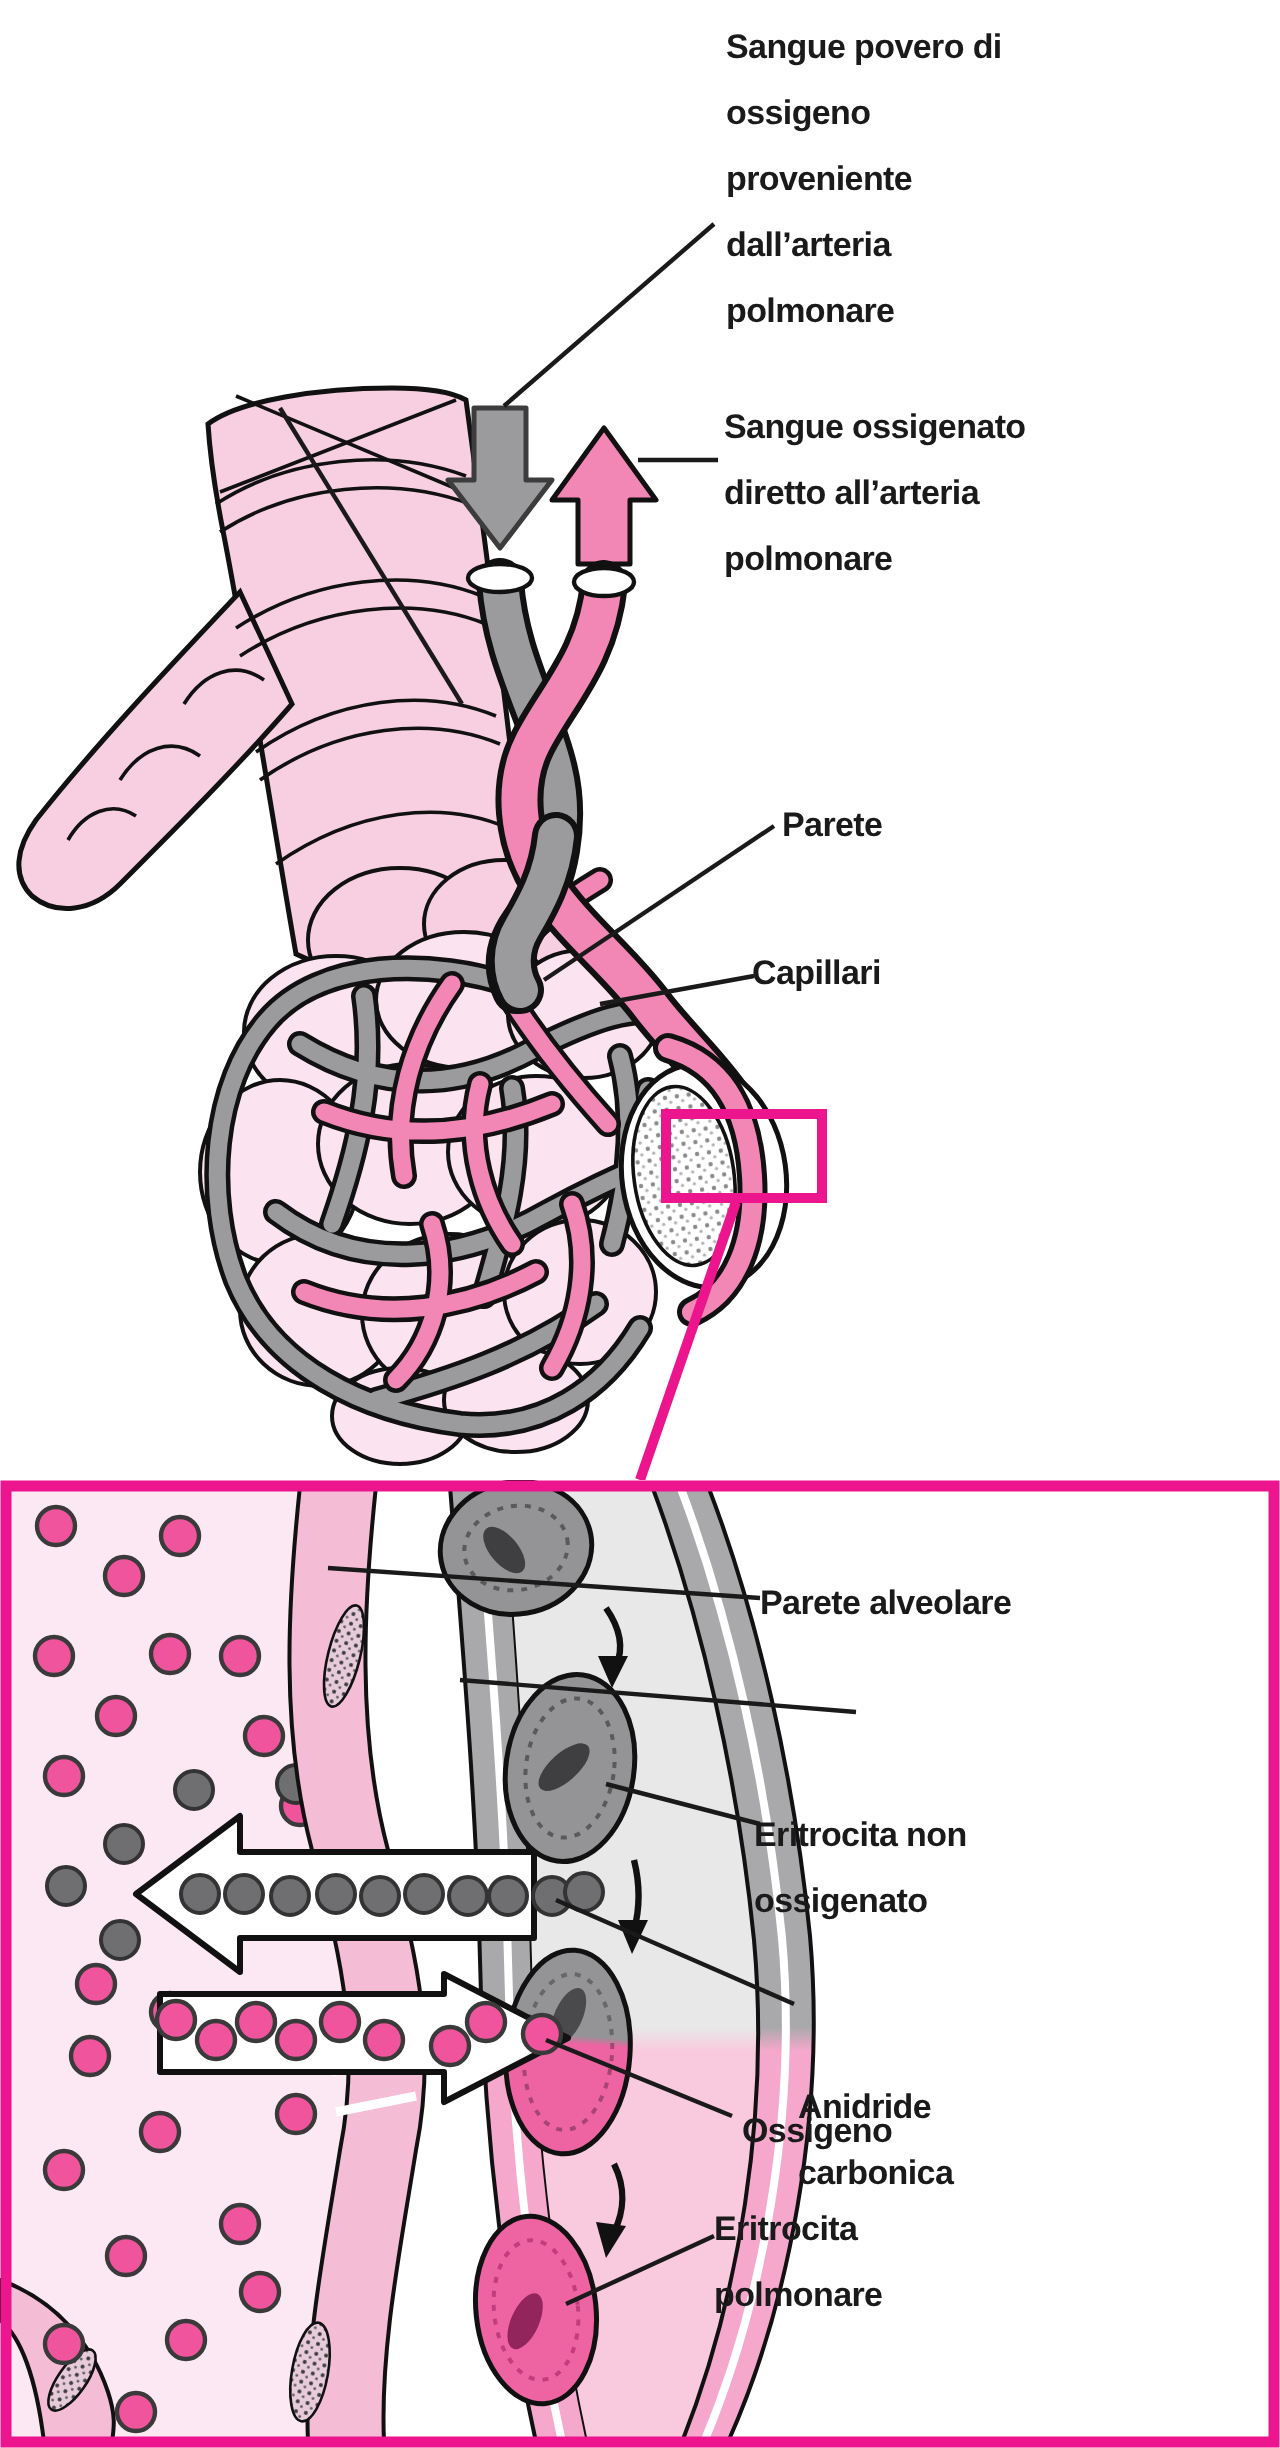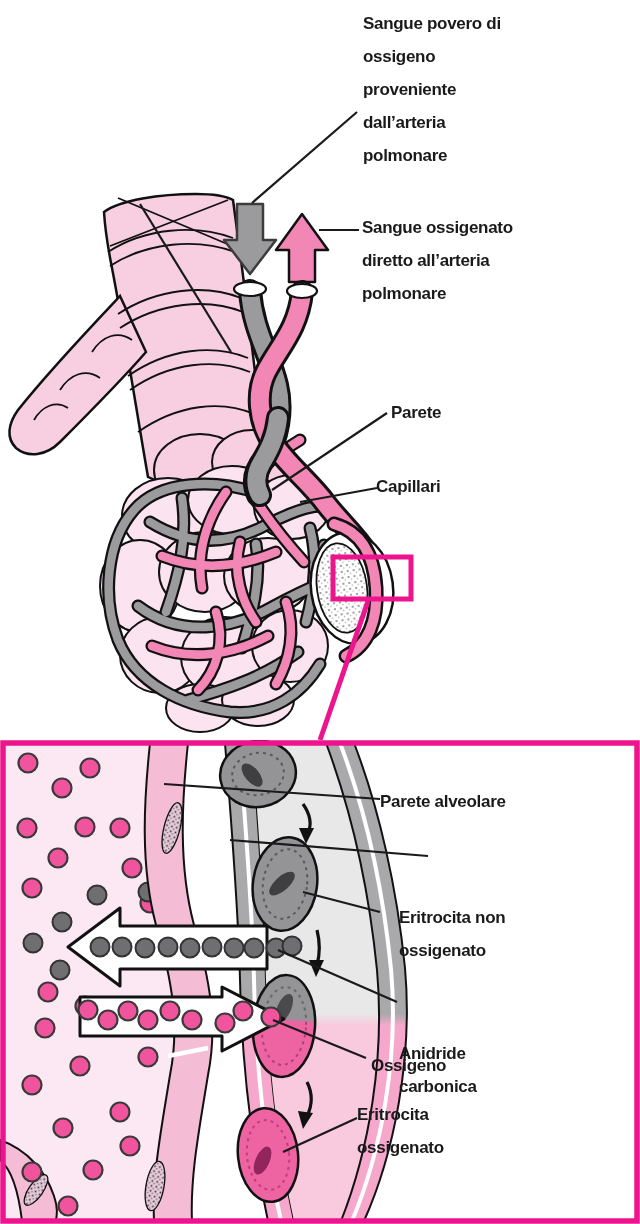--- a/index.html
+++ b/index.html
@@ -315,26 +315,26 @@
     </g>
 
     <rect x="3" y="3" width="634" height="478" fill="none" class="st-magenta" stroke-width="5.5"></rect>
   </svg>
 
   <div class="lbl" style="left:363px;top:7px">Sangue povero di
 ossigeno
 proveniente
 dall’arteria
 polmonare</div>
-  <div class="lbl" style="left:362px;top:211px">Sangue ossigenato
+  <div class="lbl" style="left:362px;top:197px">Sangue ossigenato
 diretto all’arteria
 polmonare</div>
   <div class="lbl" style="left:391px;top:396px">Parete</div>
   <div class="lbl" style="left:380px;top:785px">Parete alveolare</div>
   <div class="lbl" style="left:376px;top:470px">Capillari</div>
-  <div class="lbl" style="left:399px;top:901px">Eritrocita non
+  <div class="lbl" style="left:377px;top:901px">Eritrocita non
 ossigenato</div>
   <div class="lbl" style="left:399px;top:1037px">Anidride
 carbonica</div>
   <div class="lbl" style="left:371px;top:1049px">Ossigeno</div>
   <div class="lbl" style="left:357px;top:1098px">Eritrocita
-ossigenato</div>
+polmonare</div>
 </div>
 
 </body></html>

